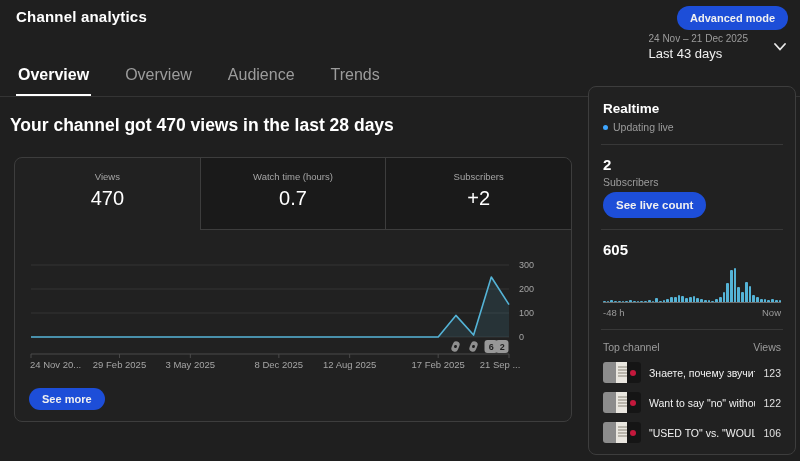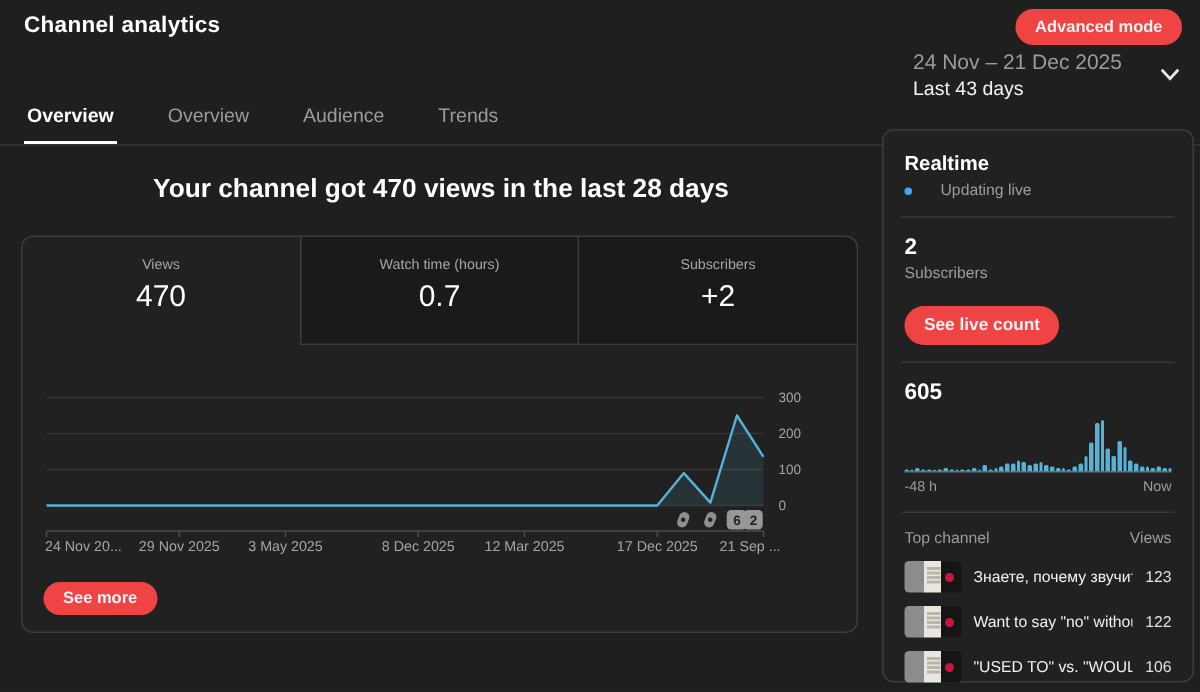--- a/index.html
+++ b/index.html
@@ -2,35 +2,35 @@
 <html><head>
 <meta charset="utf-8">
 <style>
   * { margin:0; padding:0; box-sizing:border-box; }
   html,body { background:#181818; }
   body { width:800px; height:461px; font-family:"Liberation Sans", sans-serif; color:#fff; position:relative; overflow:hidden; background:#1f1f1f; }
 
   
   .header { position:relative; height:97px; border-bottom:1px solid #343434; }
   .page-title { position:absolute; left:16px; top:8px; font-size:15px; font-weight:bold; letter-spacing:.2px; }
-  .pill { display:inline-flex; align-items:center; justify-content:center; background:#ef4444; color:#f1f1f1; border:none; border-radius:13px; font-family:inherit; font-size:11px; font-weight:bold; height:24px; padding:0 13px; cursor:pointer; white-space:nowrap; }
+  .pill { display:inline-flex; align-items:center; justify-content:center; background:#1d4ed8; color:#f1f1f1; border:none; border-radius:13px; font-family:inherit; font-size:11px; font-weight:bold; height:24px; padding:0 13px; cursor:pointer; white-space:nowrap; }
   .advanced { position:absolute; right:12px; top:6px; }
   .datefilter { position:absolute; right:14px; top:33px; display:flex; align-items:center; gap:26px; cursor:pointer; }
-  .datefilter .range { font-size:14px; color:#9c9c9c; }
+  .datefilter .range { font-size:10px; color:#9c9c9c; }
   .datefilter .preset { font-size:13px; color:#f1f1f1; margin-top:2px; }
   .chev svg { display:block; }
 
   .tabs { position:absolute; left:16px; bottom:0; display:flex; gap:32px; }
-  .tab { font-size:13px; color:#9c9c9c; padding:0 2px 10px; cursor:pointer; }
+  .tab { font-size:16px; color:#9c9c9c; padding:0 2px 10px; cursor:pointer; }
   .tab.active { color:#fff; font-weight:bold; border-bottom:2px solid #fff; }
 
   
   .main { display:flex; }
   .left { flex:0 0 588px; position:relative; }
-  .headline { text-align:center; font-size:17.5px; font-weight:bold; margin:18px 10px 0; }
+  .headline { text-align:left; font-size:17.5px; font-weight:bold; margin:18px 10px 0; }
 
   .card { background:#212121; border:1px solid #3d3d3d; border-radius:8px; }
   .main-card { position:relative; margin:21px 16px 0 14px; width:558px; height:265px; }
 
   .metric-tabs { display:flex; height:72px; }
   .mtab { flex:1; text-align:center; padding-top:13px; cursor:pointer; }
   .mtab .mlabel { font-size:9.5px; color:#a5a5a5; }
   .mtab .mvalue { font-size:20px; color:#fff; margin-top:5px; }
   .mtab.inactive { background:#1a1a1a; border-bottom:1px solid #3d3d3d; }
   .mtab + .mtab { border-left:1px solid #3d3d3d; }
@@ -43,27 +43,27 @@
   .xlabel { position:absolute; top:102px; font-size:9.5px; color:#a5a5a5; white-space:nowrap; transform:translateX(-50%); }
   .xlabel.first { transform:translateX(-2%); }
   .xlabel.last { transform:translateX(-72%); }
   .marker { position:absolute; top:83px; transform:translateX(-50%); width:13px; height:13px; display:flex; align-items:center; justify-content:center; cursor:pointer; }
   .marker.badge { background:#979797; border-radius:3px; color:#1f1f1f; font-size:9px; font-weight:bold; }
   .see-more-main { position:absolute; left:14px; bottom:11px; height:22px; border-radius:11px; }
 
   
   .realtime { position:absolute; left:588px; top:86px; width:208px; height:369px; padding:11px 14px 0; }
   .rt-title { font-size:13.5px; font-weight:bold; margin-top:3px; }
-  .rt-live { display:flex; align-items:center; gap:19px; margin-top:5px; }
+  .rt-live { display:flex; align-items:center; gap:5px; margin-top:5px; }
   .rt-dot { width:5px; height:5px; border-radius:50%; }
   .rt-live span { font-size:10.5px; color:#9c9c9c; }
   .divider { border:none; border-top:1px solid #383838; margin:11px -2px; }
   .big-num { font-size:15px; font-weight:bold; }
   .sub-label { font-size:10.5px; color:#9c9c9c; margin-top:3px; }
-  .rt-btn { margin-top:16px; height:26px; border-radius:14px; font-size:11.5px; }
+  .rt-btn { margin-top:4px; height:26px; border-radius:14px; font-size:11.5px; }
   .spark { margin-top:9px; height:36px; display:flex; align-items:flex-end; gap:1px; border-bottom:1px solid #6e6e6e; }
   .spark .bar { flex:1; min-height:1px; border-radius:1px 1px 0 0; }
   .spark-axis { display:flex; justify-content:space-between; font-size:9.5px; color:#9c9c9c; margin-top:4px; }
   .tc-head { display:flex; justify-content:space-between; font-size:10.5px; color:#9c9c9c; margin-top:1px; }
   .tc-row { display:flex; align-items:center; gap:8px; margin-top:9px; cursor:pointer; }
   .thumb { flex:0 0 38px; height:21px; border-radius:3px; position:relative;
            background:linear-gradient(90deg,#8c8c8c 0 34%, #e9e6df 34% 64%, #151515 64% 100%); overflow:hidden; }
   .thumb::before { content:""; position:absolute; left:39%; top:4px; width:9px; height:1.5px; background:#b9b5ab; box-shadow:0 3px 0 #b9b5ab, 0 6px 0 #b9b5ab, 0 9px 0 #b9b5ab; }
   .thumb::after { content:""; position:absolute; right:5px; top:8px; width:6px; height:6px; border-radius:50%; background:#c4183c; }
   .tc-title { flex:1; min-width:0; font-size:10.5px; color:#f1f1f1; white-space:nowrap; overflow:hidden; }
@@ -127,25 +127,25 @@
             <line x1="247.85185185185185" x2="247.85185185185185" y1="97" y2="101" stroke="#4a4a4a" stroke-width="1"></line>
             <line x1="318.66666666666663" x2="318.66666666666663" y1="97" y2="101" stroke="#4a4a4a" stroke-width="1"></line>
             <line x1="407.18518518518516" x2="407.18518518518516" y1="97" y2="101" stroke="#4a4a4a" stroke-width="1"></line>
             <line x1="478" x2="478" y1="97" y2="101" stroke="#4a4a4a" stroke-width="1"></line>
           </svg>
           <span class="ylabel" style="top: 75px;">0</span>
           <span class="ylabel" style="top: 51px;">100</span>
           <span class="ylabel" style="top: 27px;">200</span>
           <span class="ylabel" style="top: 3px;">300</span>
           <span class="xlabel first" style="left: 0%;">24 Nov 20...</span>
-          <span class="xlabel" style="left: 18.5185%;">29 Nov 2025</span>
+          <span class="xlabel" style="left: 18.5185%;">29 Feb 2025</span>
           <span class="xlabel" style="left: 33.3333%;">3 May 2025</span>
           <span class="xlabel" style="left: 51.8519%;">8 Dec 2025</span>
-          <span class="xlabel" style="left: 66.6667%;">12 Mar 2025</span>
-          <span class="xlabel" style="left: 85.1852%;">17 Dec 2025</span>
+          <span class="xlabel" style="left: 66.6667%;">12 Aug 2025</span>
+          <span class="xlabel" style="left: 85.1852%;">17 Feb 2025</span>
           <span class="xlabel last" style="left: 100%;">21 Sep ...</span>
           <div class="marker" style="left: 88.8889%;">
             <svg width="12" height="13" viewBox="0 0 12 13">
               <g transform="rotate(22 6 6.5)">
                 <rect x="2.6" y="1.2" width="6.8" height="10.6" rx="3.4" fill="#8f8f8f"></rect>
                 <circle cx="6" cy="6.5" r="1.5" fill="#1f1f1f"></circle>
               </g>
             </svg>
           </div>
           <div class="marker" style="left: 92.5926%;">

